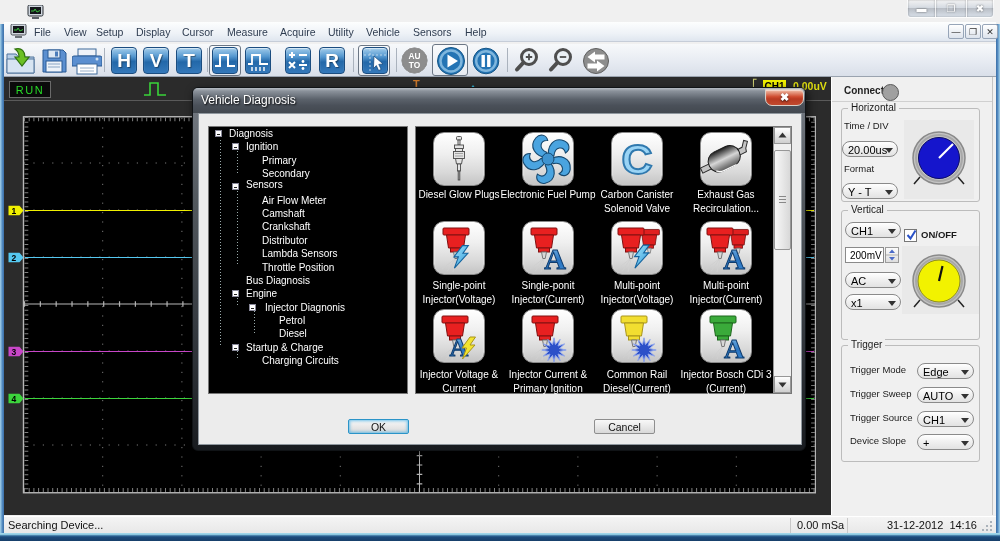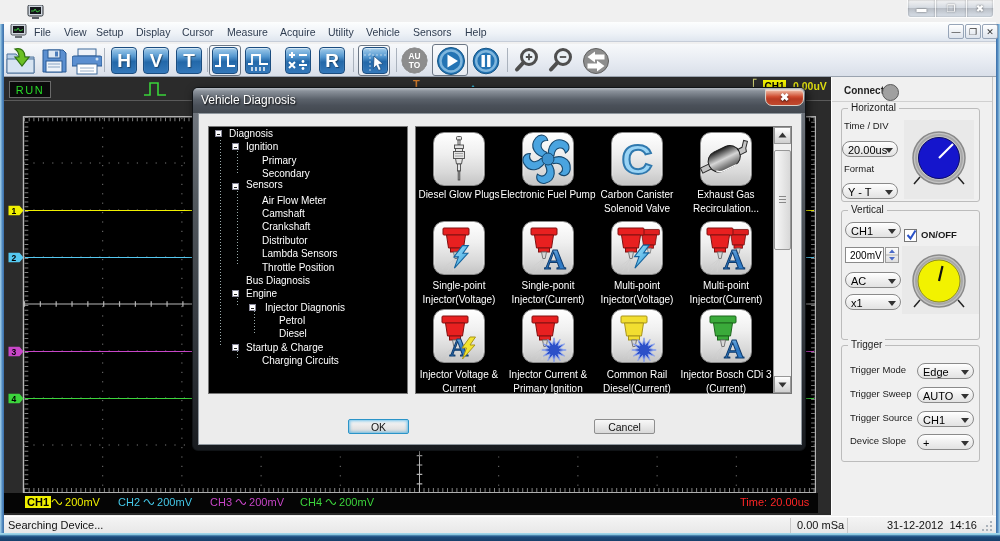--- a/index.html
+++ b/index.html
@@ -306,35 +306,20 @@
         <text x="7.5" y="97.7" fill="#000">1</text>
         <polygon points="4.5,136.8 15.5,136.8 19.5,141.5 15.5,146.2 4.5,146.2" fill="#55c8f0"></polygon>
         <text x="7.5" y="144.7" fill="#000">2</text>
         <polygon points="4.5,230.8 15.5,230.8 19.5,235.5 15.5,240.2 4.5,240.2" fill="#c846c8"></polygon>
         <text x="7.5" y="238.7" fill="#000">3</text>
         <polygon points="4.5,277.8 15.5,277.8 19.5,282.5 15.5,287.2 4.5,287.2" fill="#3cd43c"></polygon>
         <text x="7.5" y="285.7" fill="#000">4</text>
       </g>
     </svg>
 
-    <div id="chanbar" class="abs">
-      <span class="chlab" style="left:21px;color:#f0f000"><span class="chbadge" style="background:#f0f000;color:#000">CH1</span>​<svg width="11" height="8" viewBox="0 0 11 8">
-            <path d="M1 4 q2.5 -5 5 0 q2.5 5 5 0" fill="none" stroke="#f0f000" stroke-width="1.2"></path>
-          </svg> 200mV</span>
-      <span class="chlab" style="left:114px;color:#45c8e8">CH2 <svg width="11" height="8" viewBox="0 0 11 8">
-            <path d="M1 4 q2.5 -5 5 0 q2.5 5 5 0" fill="none" stroke="#45c8e8" stroke-width="1.2"></path>
-          </svg> 200mV</span>
-      <span class="chlab" style="left:206px;color:#c846c8">CH3 <svg width="11" height="8" viewBox="0 0 11 8">
-            <path d="M1 4 q2.5 -5 5 0 q2.5 5 5 0" fill="none" stroke="#c846c8" stroke-width="1.2"></path>
-          </svg> 200mV</span>
-      <span class="chlab" style="left:296px;color:#3cd43c">CH4 <svg width="11" height="8" viewBox="0 0 11 8">
-            <path d="M1 4 q2.5 -5 5 0 q2.5 5 5 0" fill="none" stroke="#3cd43c" stroke-width="1.2"></path>
-          </svg> 200mV</span>
-      <span class="chlab" style="left:736px;color:#ff2626">Time: 20.00us</span>
-    </div>
   </div>
 
   <div id="rpanel" class="abs">
     <div class="plab" style="left:12px;top:8px;font-weight:bold;color:#222;font-size:10px">Connect:</div>
     <div class="abs" style="left:50px;top:7px;width:17px;height:17px;border-radius:50%;background:#a0a0a0;border:1.5px solid #5a5a5a"></div>
     <div class="abs" style="left:0;top:24px;width:160px;height:1px;background:#d0d0d0"></div>
     <div class="abs" style="left:160px;top:0;width:1px;height:438px;background:#c4c4c4"></div>
 
     <div class="group" style="left:9px;top:31px;width:139px;height:94px">
       <div class="grouplab">Horizontal</div>

